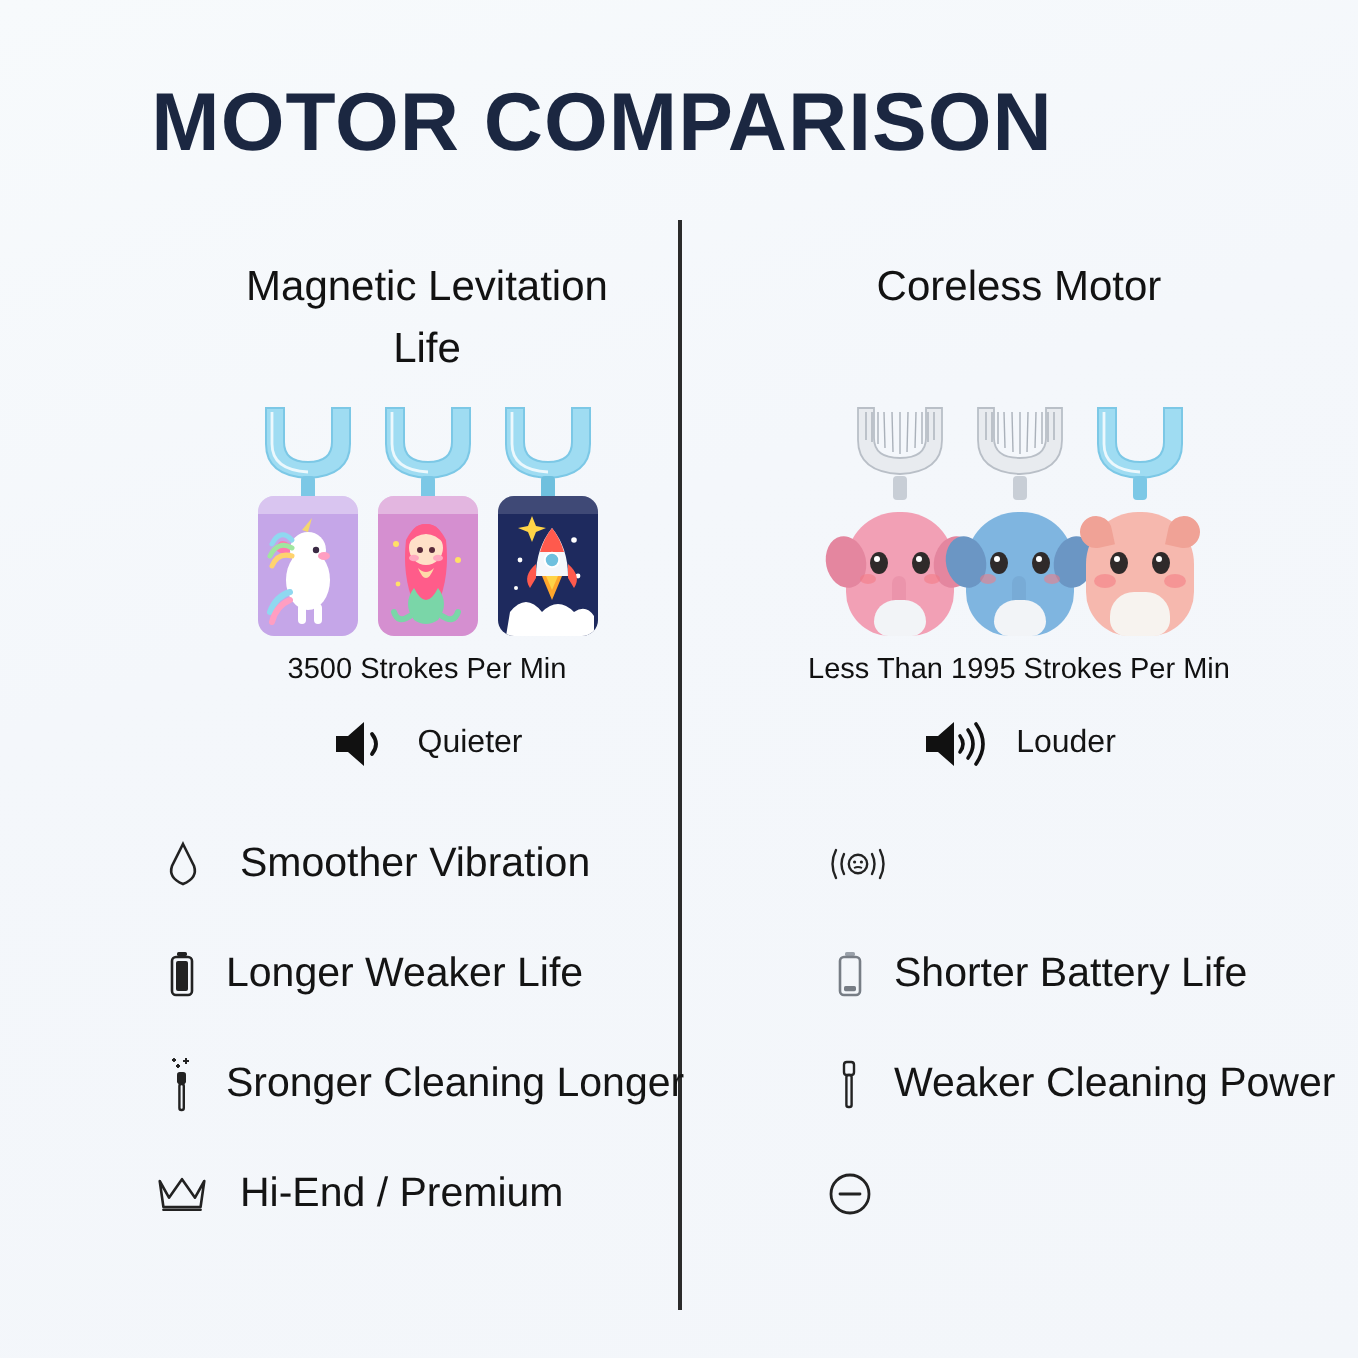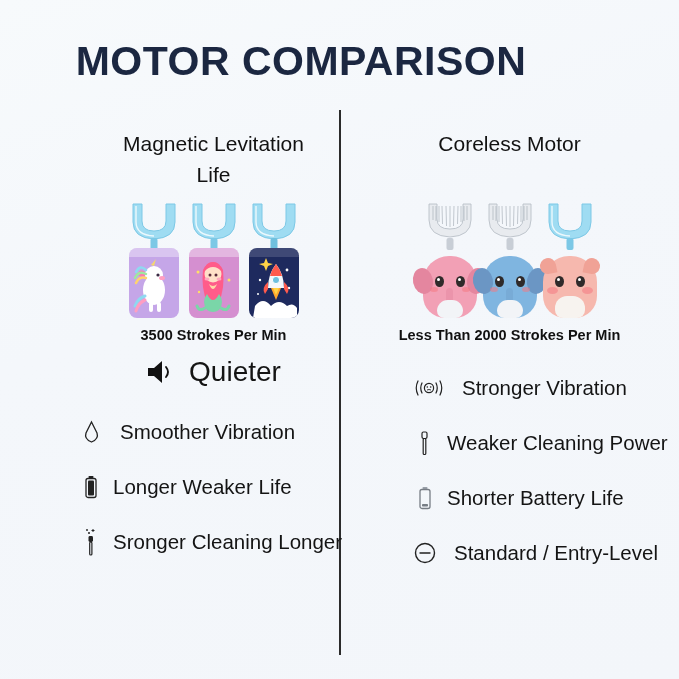--- a/index.html
+++ b/index.html
@@ -178,37 +178,37 @@
     left: 50%;
     transform: translateX(-4px);
     width: 7px; height: 20px;
     border-radius: 4px;
   }
 
   
   .stroke-line {
     text-align: center;
     font-size: 14.5px;
-    font-weight: bold;
+    font-weight: normal;
     color: #111111;
     margin-top: 9px;
     font-family: "Liberation Sans", sans-serif;
   }
 
   
   .sound-row {
     display: flex;
     justify-content: center;
     align-items: center;
     gap: 13px;
     margin-top: 14px;
     height: 30px;
   }
   .sound-label {
-    font-size: 28px;
+    font-size: 16px;
     color: #141414;
     font-family: "Liberation Sans", sans-serif;
   }
 
   
   .features {
     margin-top: 17px;
   }
   .feature-row {
     display: flex;
@@ -372,20 +372,29 @@
             <path d="M9 6 L9 4 M8 5 L10 5" stroke="#222222" stroke-width="1"></path>
             <path d="M13 4 L13 1 M11.5 2.5 L14.5 2.5" stroke="#222222" stroke-width="1"></path>
             <path d="M7 3 L7 1 M6 2 L8 2" stroke="#222222" stroke-width="0.9"></path>
             <rect x="8.5" y="8" width="4.5" height="6" rx="1.4" fill="#222222"></rect>
             <rect x="9.7" y="14" width="2.2" height="13" rx="1" fill="none" stroke="#222222" stroke-width="1.2"></rect>
           </svg>
         </span>
         <span class="feature-label">Sronger Cleaning Longer</span>
       </div>
 
+      <div class="feature-row wide-gap">
+        <span class="feature-icon">
+          <svg width="28" height="22" viewBox="0 0 28 22">
+            <path d="M2 4 L7 13 L14 3 L21 13 L26 4 L24 18 L4 18 Z" fill="none" stroke="#222222" stroke-width="1.4" stroke-linejoin="round"></path>
+            <path d="M4 19.5 L24 19.5" stroke="#222222" stroke-width="1.4" stroke-linecap="round"></path>
+          </svg>
+        </span>
+        <span class="feature-label">Hi-End / Premium</span>
+      </div>
 
     </div>
   </div>
 
   <div class="column" id="col-right">
 
     <div class="col-heading">
       <div>Coreless Motor</div>
       <div></div>
     </div>
@@ -464,68 +473,75 @@
           <div class="eye eye-l"></div>
           <div class="eye eye-r"></div>
           <div class="cheek cheek-l" style="left:4px; width:11px; height:7px;"></div>
           <div class="cheek cheek-r" style="right:4px; width:11px; height:7px;"></div>
           <div class="belly" style="width:30px; height:22px; background:#f7f3ef;"></div>
         </div>
       </div>
 
     </div>
 
-    <div class="stroke-line">Less Than 2000 Strokes Per Min</div>
-
+    <div class="stroke-line">Less Than 1995 Strokes Per Min</div>
+
+    <div class="sound-row">
+      <svg width="34" height="26" viewBox="0 0 34 26">
+        <path d="M2 9 L8 9 L16 2 L16 24 L8 17 L2 17 Z" fill="#111111"></path>
+        <path d="M19 9 Q22 13 19 17" fill="none" stroke="#111111" stroke-width="1.8" stroke-linecap="round"></path>
+        <path d="M23 6 Q28 13 23 20" fill="none" stroke="#111111" stroke-width="1.8" stroke-linecap="round"></path>
+        <path d="M27 3 Q34 13 27 23" fill="none" stroke="#111111" stroke-width="1.8" stroke-linecap="round"></path>
+      </svg>
+      <span class="sound-label">Louder</span>
+    </div>
 
     <div class="features">
 
       <div class="feature-row wide-gap">
         <span class="feature-icon" style="width:34px;">
           <svg width="34" height="22" viewBox="0 0 34 22">
             <circle cx="17" cy="11" r="4.6" fill="none" stroke="#222222" stroke-width="1.2"></circle>
             <circle cx="15.3" cy="10" r="0.8" fill="#222222"></circle>
             <circle cx="18.7" cy="10" r="0.8" fill="#222222"></circle>
             <path d="M15 13 Q17 12 19 13" fill="none" stroke="#222222" stroke-width="0.9"></path>
             <path d="M10 6 Q7.5 11 10 16" fill="none" stroke="#222222" stroke-width="1.2" stroke-linecap="round"></path>
             <path d="M6 4 Q2.5 11 6 18" fill="none" stroke="#222222" stroke-width="1.2" stroke-linecap="round"></path>
             <path d="M24 6 Q26.5 11 24 16" fill="none" stroke="#222222" stroke-width="1.2" stroke-linecap="round"></path>
             <path d="M28 4 Q31.5 11 28 18" fill="none" stroke="#222222" stroke-width="1.2" stroke-linecap="round"></path>
           </svg>
         </span>
-        <span class="feature-label">Stronger Vibration</span>
-      </div>
-
-      <div class="feature-row">
-        <span class="feature-icon">
-          <svg width="18" height="28" viewBox="0 0 18 28">
-            <rect x="6" y="3" width="5" height="6.5" rx="1.4" fill="none" stroke="#222222" stroke-width="1.2"></rect>
-            <rect x="7.2" y="9.5" width="2.6" height="16" rx="1" fill="none" stroke="#222222" stroke-width="1.2"></rect>
-          </svg>
-        </span>
-        <span class="feature-label">Weaker Cleaning Power</span>
       </div>
 
       <div class="feature-row">
         <span class="feature-icon">
           <svg width="14" height="24" viewBox="0 0 14 24">
             <rect x="4.5" y="1" width="5" height="2" rx="0.8" fill="#9aa1aa"></rect>
             <rect x="2" y="3.5" width="10" height="19" rx="2" fill="none" stroke="#777d85" stroke-width="1.3"></rect>
             <rect x="4" y="18" width="6" height="2.6" rx="0.8" fill="#777d85"></rect>
           </svg>
         </span>
         <span class="feature-label">Shorter Battery Life</span>
       </div>
 
+      <div class="feature-row">
+        <span class="feature-icon">
+          <svg width="18" height="28" viewBox="0 0 18 28">
+            <rect x="6" y="3" width="5" height="6.5" rx="1.4" fill="none" stroke="#222222" stroke-width="1.2"></rect>
+            <rect x="7.2" y="9.5" width="2.6" height="16" rx="1" fill="none" stroke="#222222" stroke-width="1.2"></rect>
+          </svg>
+        </span>
+        <span class="feature-label">Weaker Cleaning Power</span>
+      </div>
+
       <div class="feature-row wide-gap">
         <span class="feature-icon">
           <svg width="24" height="24" viewBox="0 0 24 24">
             <circle cx="12" cy="12" r="9.5" fill="none" stroke="#222222" stroke-width="1.4"></circle>
             <path d="M7 12 L17 12" stroke="#222222" stroke-width="1.4" stroke-linecap="round"></path>
           </svg>
         </span>
-        <span class="feature-label">Standard / Entry-Level</span>
       </div>
 
     </div>
   </div>
 
 </div>
 
 </body></html>

